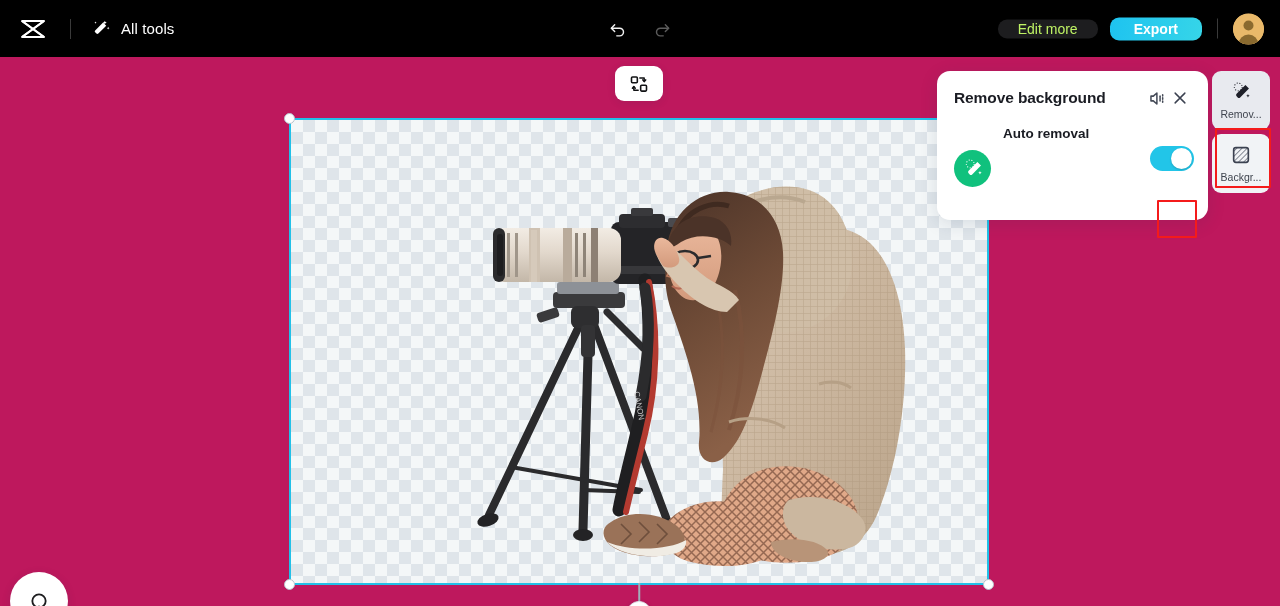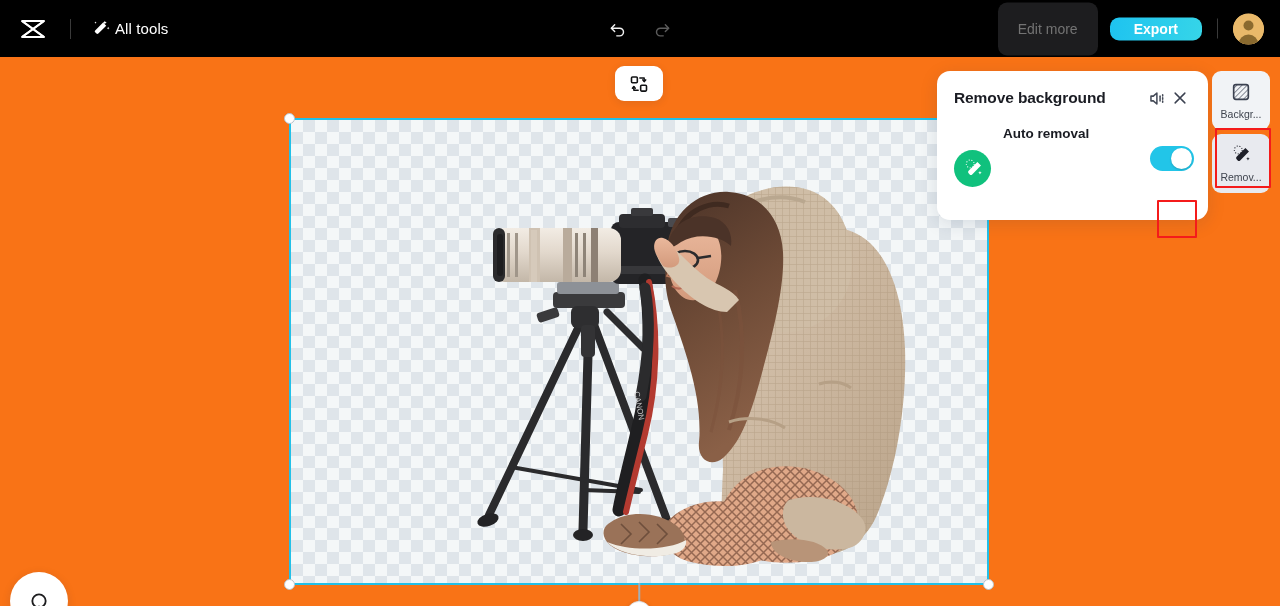--- a/index.html
+++ b/index.html
@@ -18,21 +18,21 @@
     display: flex; align-items: center;
   }
   .logo-wrap { margin-left: 18px; display: flex; align-items: center; }
   .logo-svg { display: block; }
   .topbar-divider {
     width: 1px; height: 20px;
     background: #3a3a3a;
     margin: 0 20px 0 22px;
   }
   .alltools {
-    display: flex; align-items: center; gap: 4px;
+    display: flex; align-items: center; gap: 10px;
     cursor: pointer;
   }
   .alltools-label {
     color: #ffffff; font-size: 15px; font-weight: 400;
     letter-spacing: .1px;
   }
   .history {
     position: absolute; left: 50%; top: 50%;
     transform: translate(-50%, -50%);
     display: flex; align-items: center; gap: 14px;
@@ -41,24 +41,24 @@
     width: 30px; height: 30px;
     display: flex; align-items: center; justify-content: center;
     cursor: pointer; border-radius: 6px;
   }
   .topbar-right {
     position: absolute; right: 16px; top: 50%;
     transform: translateY(-50%);
     display: flex; align-items: center; gap: 12px;
   }
   .btn-editmore {
-    height: 53px; padding: 0 20px;
+    height: 19px; padding: 0 20px;
     border-radius: 9px;
     background: #1d1d1f;
-    color: #737373;
+    color: #bef264;
     font-size: 14px; font-weight: 500;
     display: flex; align-items: center; justify-content: center;
     border: none; cursor: pointer;
     font-family: "Liberation Sans", sans-serif;
   }
   .btn-export {
     height: 23px; padding: 0 24px;
     border-radius: 9px;
     background: linear-gradient(100deg, #1ec3f0 0%, #36d5e8 100%);
     color: #ffffff;
@@ -72,21 +72,21 @@
     width: 31px; height: 31px; border-radius: 50%;
     background: #e9b96a;
     display: flex; align-items: flex-end; justify-content: center;
     overflow: hidden; cursor: pointer;
   }
 
   
   .workspace {
     position: absolute; top: 57px; left: 0;
     width: 1280px; height: 549px;
-    background: #f97316;
+    background: #be185d;
   }
 
   
   .replace-tool {
     position: absolute; left: 615px; top: 9px;
     width: 48px; height: 35px;
     background: #ffffff;
     border-radius: 9px;
     box-shadow: 0 2px 8px rgba(20,40,70,.10);
     display: flex; align-items: center; justify-content: center;
@@ -526,40 +526,40 @@
     <div class="toggle-wrap">
       <div class="toggle">
         <div class="knob"></div>
       </div>
     </div>
   </div>
 
   <div class="annot-toggle"></div>
 
   <div class="rail">
+    <div class="rail-item active">
+      <svg width="22" height="22" viewBox="0 0 24 24">
+        <path d="M16.8 4.4 L7.2 14 a1.9 1.9 0 0 0 0 2.7 l1.2 1.2 a1.9 1.9 0 0 0 2.7 0 l9.6-9.6 Z" fill="#1e2029"></path>
+        <circle cx="9" cy="6.5" r="4.3" fill="none" stroke="#1e2029" stroke-width="1.1" stroke-dasharray="1.2 1.8"></circle>
+        <path d="M19.6 14.2 l.6 1.3 l1.3 .6 l-1.3 .6 l-.6 1.3 l-.6-1.3 l-1.3-.6 l1.3-.6 Z" fill="#1e2029"></path>
+      </svg>
+      <span class="rail-label">Remov...</span>
+    </div>
     <div class="rail-item">
       <svg width="22" height="22" viewBox="0 0 24 24">
         <defs>
           <pattern id="hatch" width="4" height="4" patternUnits="userSpaceOnUse" patternTransform="rotate(45)">
             <rect width="4" height="4" fill="none"></rect>
             <path d="M0 0 v4" stroke="#4a5060" stroke-width="1.4"></path>
           </pattern>
         </defs>
         <rect x="4" y="4" width="16" height="16" rx="2.5" fill="url(#hatch)" stroke="#3b4150" stroke-width="1.8"></rect>
       </svg>
       <span class="rail-label">Backgr...</span>
     </div>
-    <div class="rail-item active">
-      <svg width="22" height="22" viewBox="0 0 24 24">
-        <path d="M16.8 4.4 L7.2 14 a1.9 1.9 0 0 0 0 2.7 l1.2 1.2 a1.9 1.9 0 0 0 2.7 0 l9.6-9.6 Z" fill="#1e2029"></path>
-        <circle cx="9" cy="6.5" r="4.3" fill="none" stroke="#1e2029" stroke-width="1.1" stroke-dasharray="1.2 1.8"></circle>
-        <path d="M19.6 14.2 l.6 1.3 l1.3 .6 l-1.3 .6 l-.6 1.3 l-.6-1.3 l-1.3-.6 l1.3-.6 Z" fill="#1e2029"></path>
-      </svg>
-      <span class="rail-label">Remov...</span>
-    </div>
   </div>
 
   <div class="annot-rail"></div>
 
   <div class="help-bubble">
     <svg width="20" height="20" viewBox="0 0 24 24">
       <circle cx="12" cy="12" r="8" fill="none" stroke="#1d1d1f" stroke-width="2.2"></circle>
       <path d="M12 18.5 v2.5" stroke="#1d1d1f" stroke-width="2.2" stroke-linecap="round"></path>
     </svg>
   </div>

